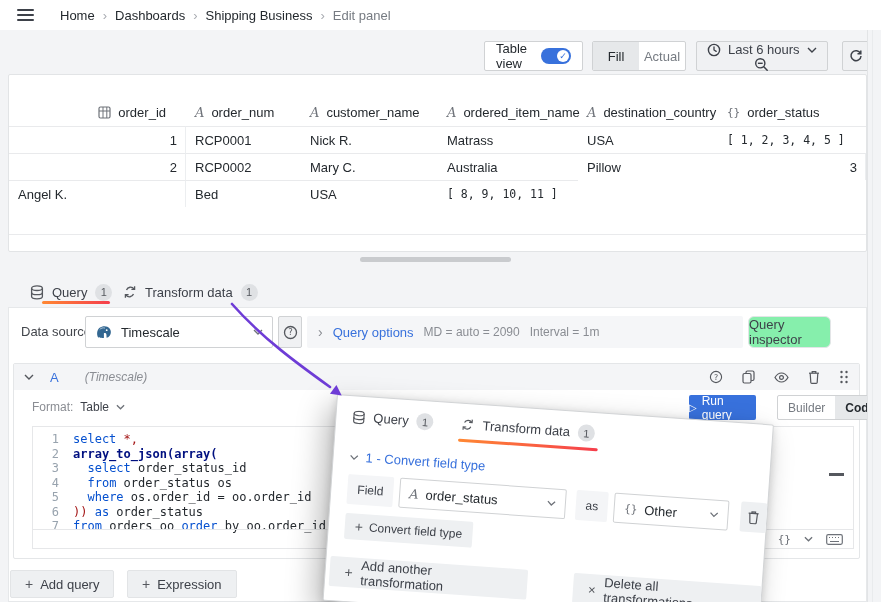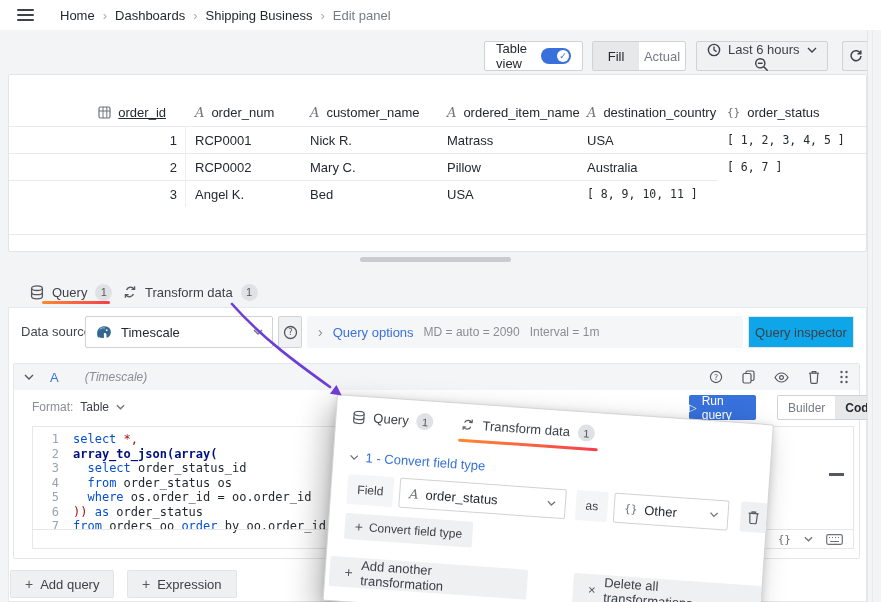--- a/index.html
+++ b/index.html
@@ -37,21 +37,21 @@
   .time-main{display:flex;align-items:center;gap:7px;padding:0 10px;height:100%;cursor:pointer;}
   .time-label{font-weight:500;color:#3d4149;}
   .time-div{width:1px;height:100%;background:#d0d2d4;}
   .zoomout-btn{width:32px;height:100%;display:flex;align-items:center;justify-content:center;cursor:pointer;}
   .refresh-btn{left:842px;top:41px;width:27px;background:#f0f1f3;border:1px solid #d0d2d4;justify-content:center;cursor:pointer;}
 
   
   .panel{position:absolute;left:8px;top:74px;width:859px;height:178px;background:#fff;border:1px solid #e2e4e6;border-radius:2px;}
   .tbl{position:absolute;left:0;top:24px;right:0;display:grid;grid-template-columns:177px 115px 137px 140px 140px 1fr;}
   .th{height:27px;display:flex;align-items:center;gap:7px;padding-left:9px;font-weight:500;color:#24292e;}
-  .th.num{justify-content:flex-end;padding-right:20px;text-decoration:underline;}
+  .th.num{justify-content:flex-end;padding-right:20px;}
   .col-icon{color:#6e7279;font-size:12px;flex:0 0 auto;}
   .col-icon.alpha{font-style:italic;font-family:"DejaVu Serif",serif;font-size:13px;}
   .col-icon.braces{font-family:"DejaVu Sans Mono",monospace;font-size:11px;}
   .td{height:27px;display:flex;align-items:center;padding-left:9px;border-top:1px solid #e9eaec;color:#24292e;}
   .td:not(:nth-child(6n+1)):not(:nth-child(6n)){border-right:none;}
   .td.bordered{border-right:1px solid #eceef0;}
   .td.num{justify-content:flex-end;padding-right:8px;}
   .td.mono{font-family:"DejaVu Sans Mono","Liberation Mono",monospace;font-size:11.5px;}
   .tbl-bottom{position:absolute;left:0;right:0;top:132px;height:1px;background:#e9eaec;}
 
@@ -70,21 +70,21 @@
   .section{position:absolute;left:8px;top:307px;width:859px;height:295px;background:#fff;border:1px solid #e6e8ea;}
   .ds-label{position:absolute;left:12px;top:8px;height:32px;line-height:32px;color:#43464c;}
   .ds-select{position:absolute;left:76px;top:8px;width:188px;height:32px;background:#fff;border:1px solid #d0d2d4;border-radius:2px;display:flex;align-items:center;gap:8px;padding:0 9px;cursor:pointer;}
   .ds-name{color:#24292e;}
   .ds-chev{margin-left:auto;}
   .help-btn{position:absolute;left:269px;top:8px;width:24px;height:32px;background:#f0f1f3;border:1px solid #d0d2d4;border-radius:2px;display:flex;align-items:center;justify-content:center;cursor:pointer;}
   .qopts{position:absolute;left:298px;top:8px;width:436px;height:32px;background:#f5f6f8;border-radius:2px;display:flex;align-items:center;gap:10px;padding:0 11px;}
   .qopts .chev-r{color:#8a8d93;font-size:14px;}
   .qopts-link{color:#3871dc;font-weight:500;cursor:pointer;}
   .qopts-meta{color:#8a8d93;font-size:12px;}
-  .qinspector{position:absolute;left:739px;top:8px;width:106px;height:32px;background:#0ea5e9;border:1px solid #e3e5e7;border-radius:0;display:flex;align-items:center;justify-content:center;color:#3d4149;cursor:pointer;}
+  .qinspector{position:absolute;left:739px;top:8px;width:83px;height:32px;background:#86efac;border:1px solid #e3e5e7;border-radius:6px;display:flex;align-items:center;justify-content:center;color:#3d4149;cursor:pointer;}
 
   
   .qcard{position:absolute;left:4px;top:55px;width:847px;height:196px;border:1px solid #e4e6e8;border-radius:2px;background:#fff;}
   .qcard-head{height:26px;background:#f4f5f7;display:flex;align-items:center;padding:0 10px;gap:10px;}
   .qref{color:#3871dc;font-weight:500;margin-left:6px;}
   .qsource{color:#8a8d93;font-style:italic;font-size:12px;margin-left:16px;}
   .qhead-icons{margin-left:auto;display:flex;align-items:center;gap:19px;color:#54575d;}
   .qhead-icons .ic{cursor:pointer;}
   .format-row{position:absolute;left:18px;top:36px;display:flex;align-items:center;gap:7px;font-size:12px;}
   .format-label{color:#8a8d93;}
@@ -245,23 +245,22 @@
     <div class="td num bordered">1</div>
     <div class="td bordered">RCP0001</div>
     <div class="td bordered">Nick R.</div>
     <div class="td bordered">Matrass</div>
     <div class="td bordered">USA</div>
     <div class="td mono">[ 1, 2, 3, 4, 5 ]</div>
 
     <div class="td num bordered">2</div>
     <div class="td bordered">RCP0002</div>
     <div class="td bordered">Mary C.</div>
+    <div class="td bordered">Australia</div>
     <div class="td bordered">Pillow</div>
-    <div class="td bordered">Australia</div>
-    <div class="td mono">[ 6, 7 ]</div>
 
     <div class="td num bordered">3</div>
     <div class="td bordered">Angel K.</div>
     <div class="td bordered">Bed</div>
     <div class="td bordered">USA</div>
     <div class="td mono">[ 8, 9, 10, 11 ]</div>
   </div>
   <div class="tbl-bottom" style="top:159px"></div>
 </div>
 

